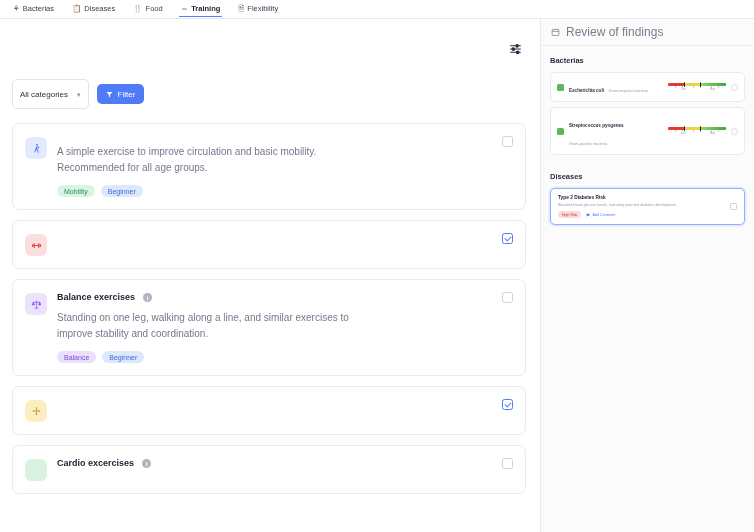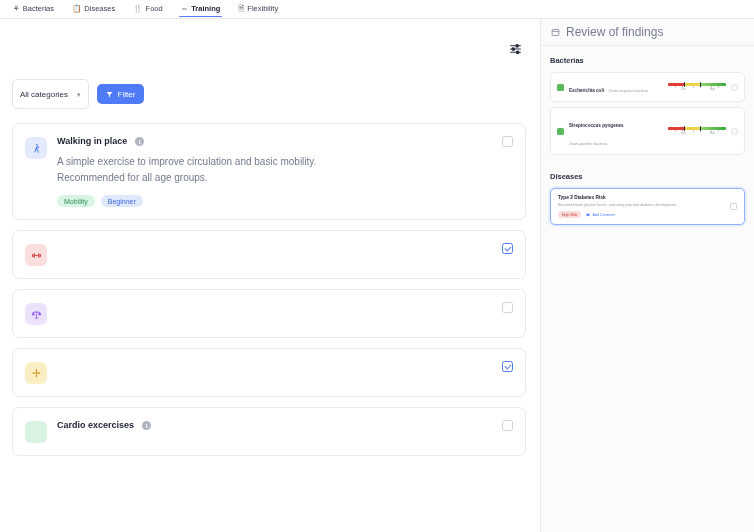--- a/index.html
+++ b/index.html
@@ -387,24 +387,20 @@
     <div class="cards">
 
       <div class="card">
         <div class="card-icon" style="background:#e3eafe;color:#4f7bf7">
           <svg width="11" height="11" viewBox="0 0 24 24" fill="#4f7bf7">
             <circle cx="13" cy="4" r="2"></circle>
               <path d="M12.5 7 L10 12 L7 20 L9 20.6 L11.5 14 L14 16.5 L14.5 21 L16.5 21 L16 15.5 L13.5 12.5 L14.5 9.5 L17 11.5 L18.5 10 L15 7 Z"></path>
           </svg>
         </div>
         <div class="card-body">
-          <div class="card-titlerow">
-            <span class="card-title">Walking in place</span>
-            <span class="info-icon">i</span>
-          </div>
           <div class="card-desc">A simple exercise to improve circulation and basic mobility. Recommended for all age groups.</div>
           <div class="chips">
             <span class="chip" style="background:#d8f4e2;color:#2f8f5b">Mobility</span>
             <span class="chip" style="background:#dee8fd;color:#4169d6">Beginner</span>
           </div>
         </div>
         <div class="cbox"></div>
       </div>
 
       <div class="card">
@@ -422,20 +418,31 @@
 
       <div class="card">
         <div class="card-icon" style="background:#ece2fc;color:#8b5cf6">
           <svg width="11" height="11" viewBox="0 0 24 24" fill="none" stroke="#8b5cf6" stroke-width="1.7">
             <line x1="12" y1="4" x2="12" y2="20"></line>
               <line x1="5" y1="7" x2="19" y2="7"></line>
             <line x1="8" y1="20" x2="16" y2="20"></line>
             <path d="M5 7 L2.5 13 h5 Z" fill="#8b5cf6"></path>
               <path d="M19 7 L16.5 13 h5 Z" fill="#8b5cf6"></path>
           </svg>
+        </div>
+        <div class="card-body">
+          <div class="card-titlerow">
+            <span class="card-title">Balance exercises</span>
+            <span class="info-icon">i</span>
+          </div>
+          <div class="card-desc">Standing on one leg, walking along a line, and similar exercises to improve stability and coordination.</div>
+          <div class="chips">
+            <span class="chip" style="background:#eadffc;color:#7c4ddb">Balance</span>
+            <span class="chip" style="background:#dee8fd;color:#4169d6">Beginner</span>
+          </div>
         </div>
         <div class="cbox"></div>
       </div>
 
       <div class="card">
         <div class="card-icon" style="background:#fbeec2;color:#d19a2a">
           <svg width="11" height="11" viewBox="0 0 24 24" fill="#d19a2a">
             <path d="M12 2 l3 3 h-2 v5 h5 v-2 l3 3 l-3 3 v-2 h-5 v5 h2 l-3 3 l-3 -3 h2 v-5 h-5 v2 l-3 -3 l3 -3 v2 h5 v-5 h-2 Z"></path>
           </svg>
         </div>

